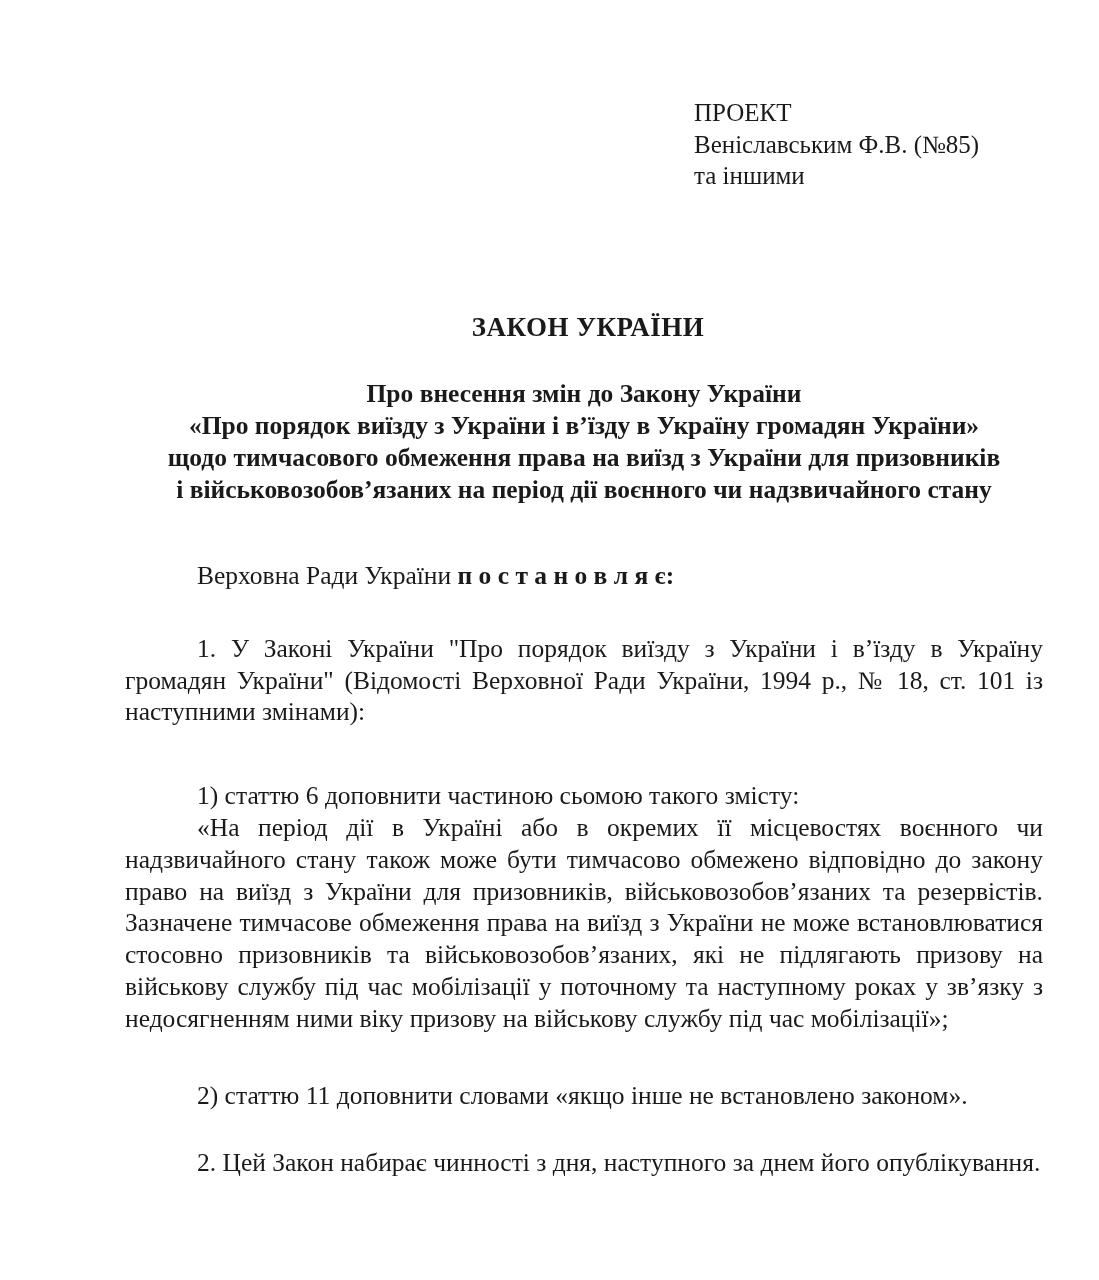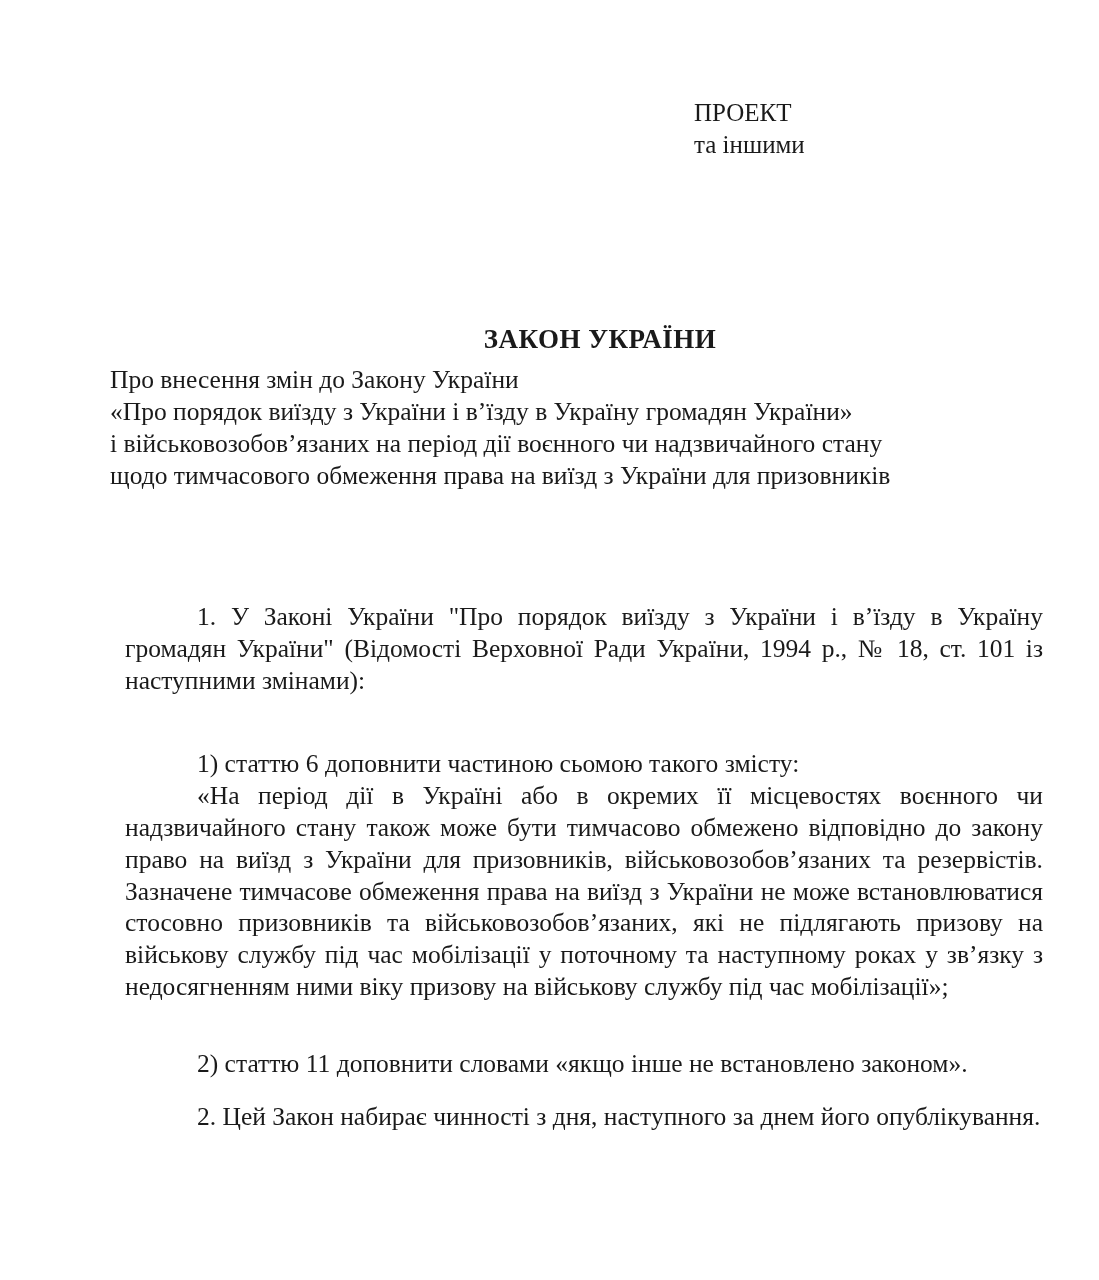--- a/index.html
+++ b/index.html
@@ -24,33 +24,34 @@
     font-size: 25px;
     line-height: 31.5px;
     white-space: nowrap;
   }
   
   .law-title {
     position: absolute;
     left: 125px;
     top: 308px;
     width: 918px;
-    margin: 16px;
+    margin: 4px;
     text-align: center;
     font-size: 27px;
     font-weight: bold;
     letter-spacing: 0.5px;
   }
   
   .subject {
     position: absolute;
     left: 110px;
-    top: 364px;
+    top: 378px;
     width: 948px;
-    font-weight: normal;
+    text-align: center;
+    font-weight: bold;
     font-size: 25.5px;
     line-height: 32px;
   }
   .subject .line { white-space: nowrap; }
   
   .text-col {
     position: absolute;
     left: 125px;
     top: 560px;
     width: 918px;
@@ -59,45 +60,47 @@
   }
   .para {
     margin: 0;
     text-indent: 72px;
   }
   .justify { text-align: justify; }
   .mt-1 { margin-top: 41px; }
   .mt-2 { margin-top: 52px; }
   .mt-3 { }
   .mt-4 { margin-top: 45px; }
-  .mt-5 { margin-top: 21px; }
+  .mt-5 { margin-top: 36px; }
   .spaced-bold {
     font-weight: bold;
   }
 </style>
 </head>
 <body>
 
 <div class="page">
 
   <div class="header-note">
     <div>ПРОЕКТ</div>
+    <div>Веніславським Ф.В. (№85)</div>
     <div>та іншими</div>
   </div>
 
   <h1 class="law-title">ЗАКОН УКРАЇНИ</h1>
 
   <div class="subject">
     <div class="line">Про внесення змін до Закону України</div>
     <div class="line">«Про порядок виїзду з України і в’їзду в Україну громадян України»</div>
+    <div class="line">щодо тимчасового обмеження права на виїзд з України для призовників</div>
     <div class="line">і військовозобов’язаних на період дії воєнного чи надзвичайного стану</div>
-    <div class="line">щодо тимчасового обмеження права на виїзд з України для призовників</div>
   </div>
 
   <div class="text-col">
+    <p class="para"><span>Верховна Ради України </span><span class="spaced-bold">п о с т а н о в л я є:</span></p>
 
     <p class="para justify mt-1">1. У Законі України "Про порядок виїзду з України і в’їзду в Україну громадян України" (Відомості Верховної Ради України, 1994 р., № 18, ст. 101 із наступними змінами):</p>
 
     <p class="para mt-2">1) статтю 6 доповнити частиною сьомою такого змісту:</p>
 
     <p class="para justify mt-3">«На період дії в Україні або в окремих її місцевостях воєнного чи надзвичайного стану також може бути тимчасово обмежено відповідно до закону право на виїзд з України для призовників, військовозобов’язаних та резервістів. Зазначене тимчасове обмеження права на виїзд з України не може встановлюватися стосовно призовників та військовозобов’язаних, які не підлягають призову на військову службу під час мобілізації у поточному та наступному роках у зв’язку з недосягненням ними віку призову на військову службу під час мобілізації»;</p>
 
     <p class="para mt-4">2) статтю 11 доповнити словами «якщо інше не встановлено законом».</p>
 
     <p class="para justify mt-5">2. Цей Закон набирає чинності з дня, наступного за днем його опублікування.</p>

